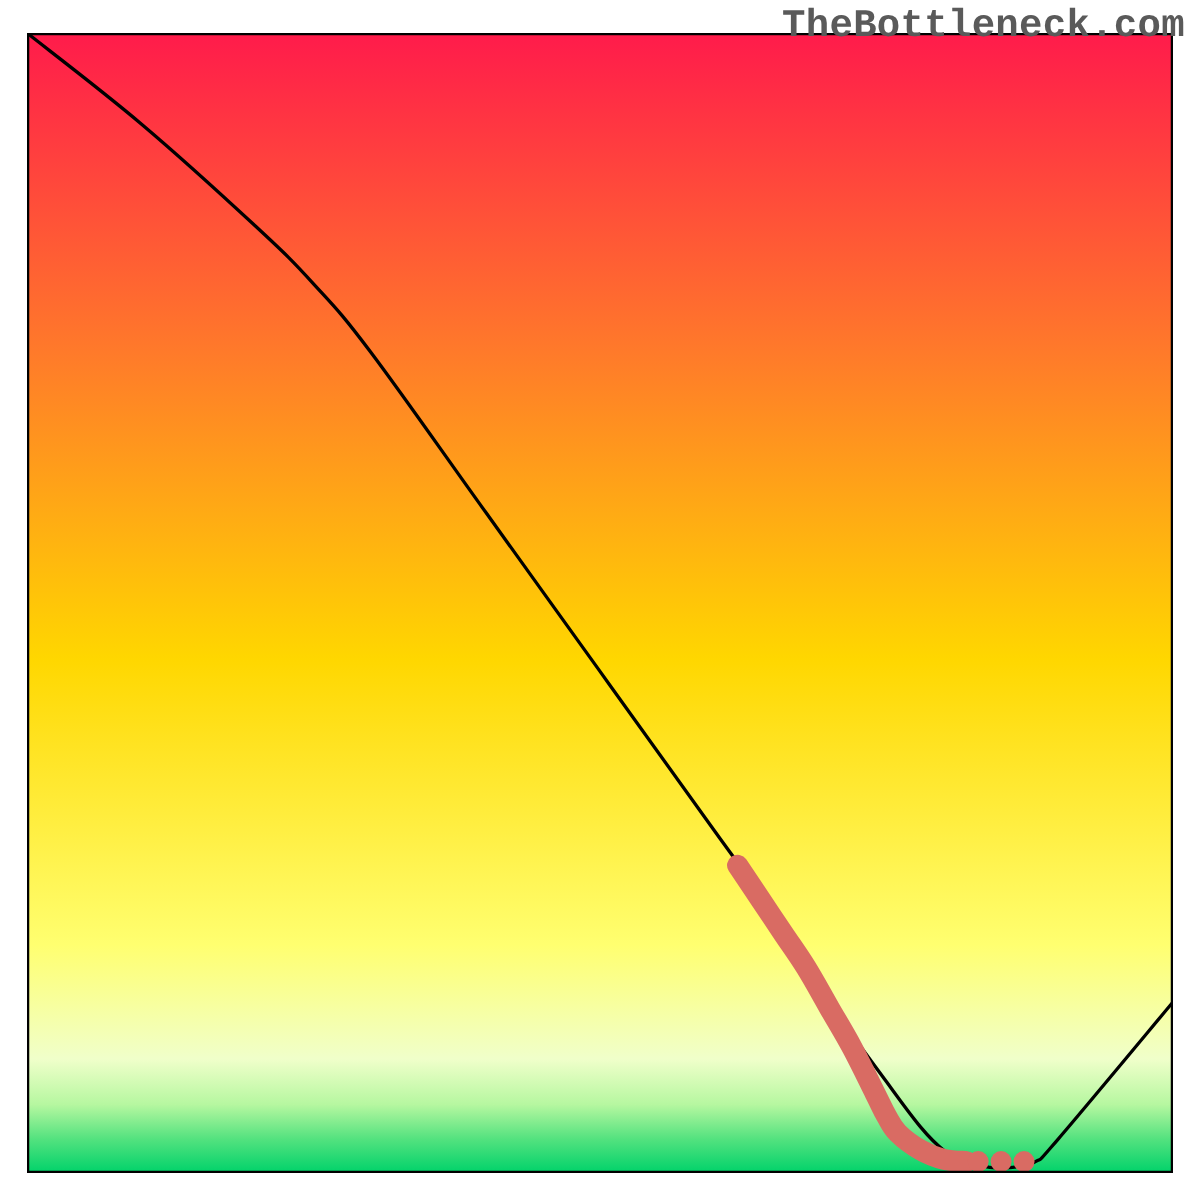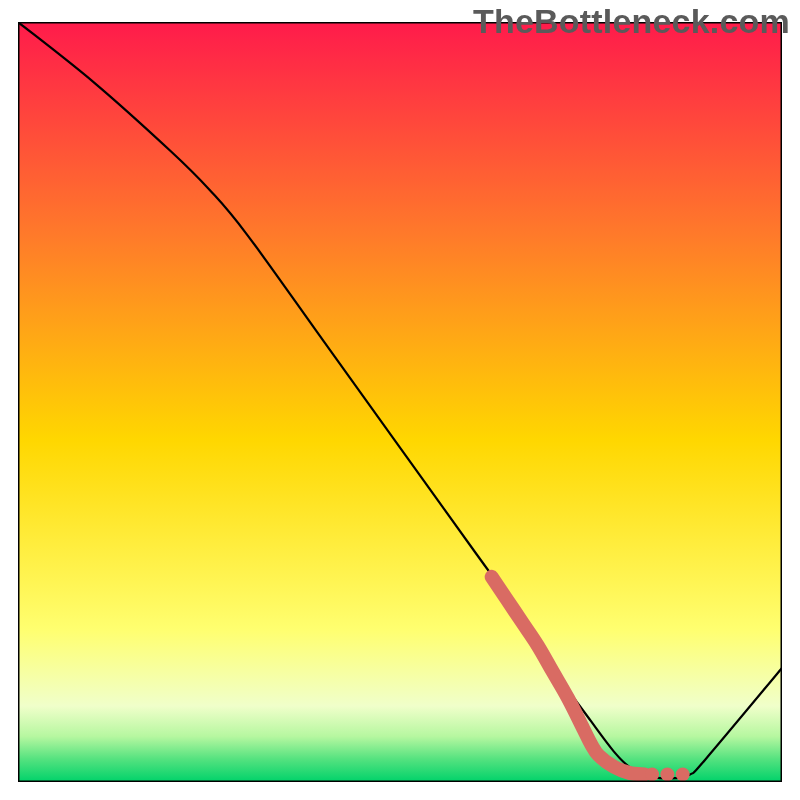--- a/index.html
+++ b/index.html
@@ -13,25 +13,26 @@
   }
   .stage {
     position: relative;
     width: 800px;
     height: 800px;
   }
   .watermark {
     position: absolute;
     top: 2px;
     right: 10px;
-    font-size: 34px;
+    font-size: 26px;
     font-weight: 600;
     color: #5a5a5a;
     letter-spacing: 0.2px;
     z-index: 5;
+    font-family: Liberation Mono, monospace;
   }
   .plot {
     position: absolute;
     left: 18px;
     top: 22px;
     width: 764px;
     height: 760px;
     background: #ffffff;
   }
   svg {

